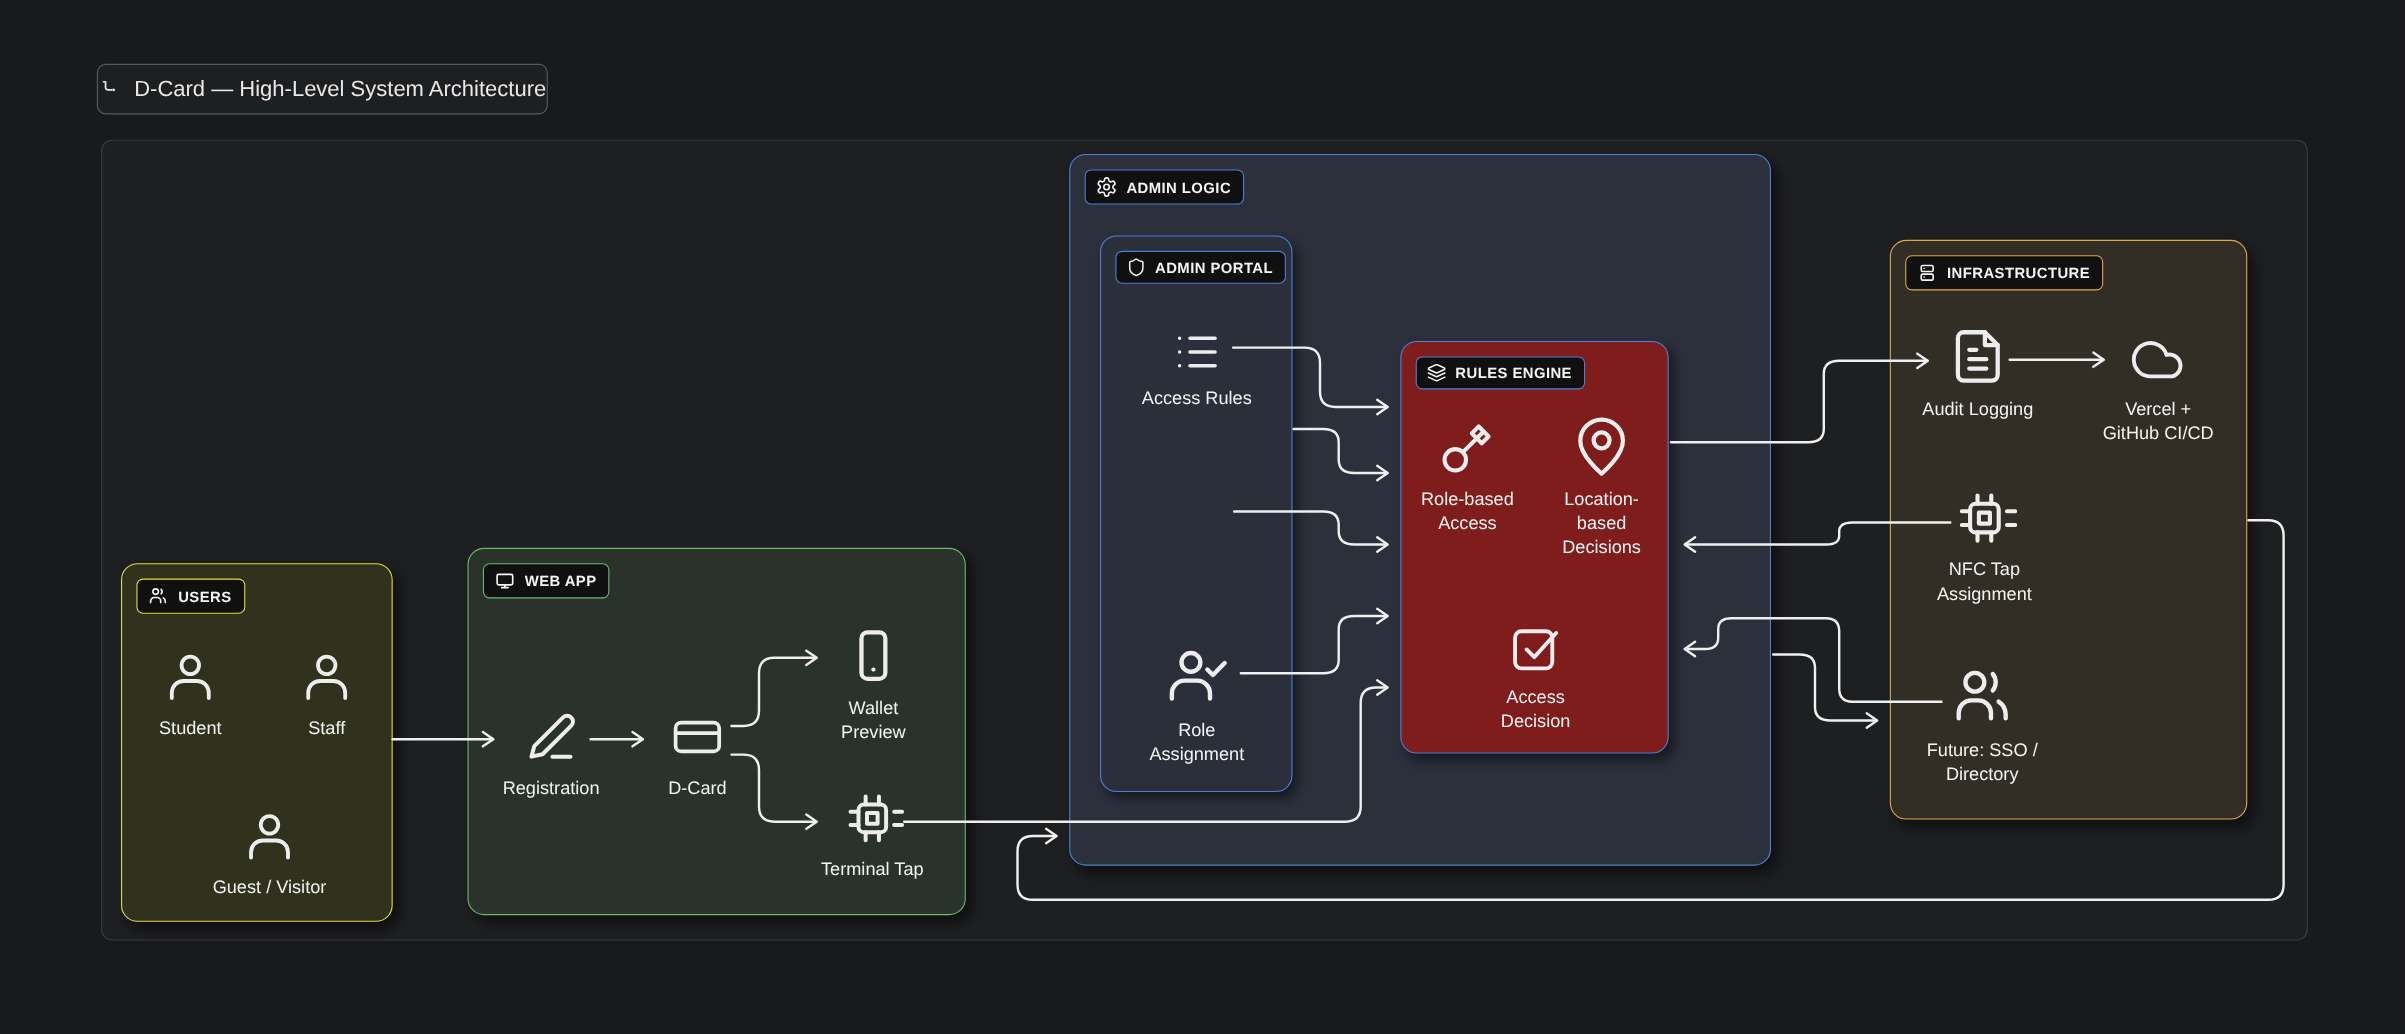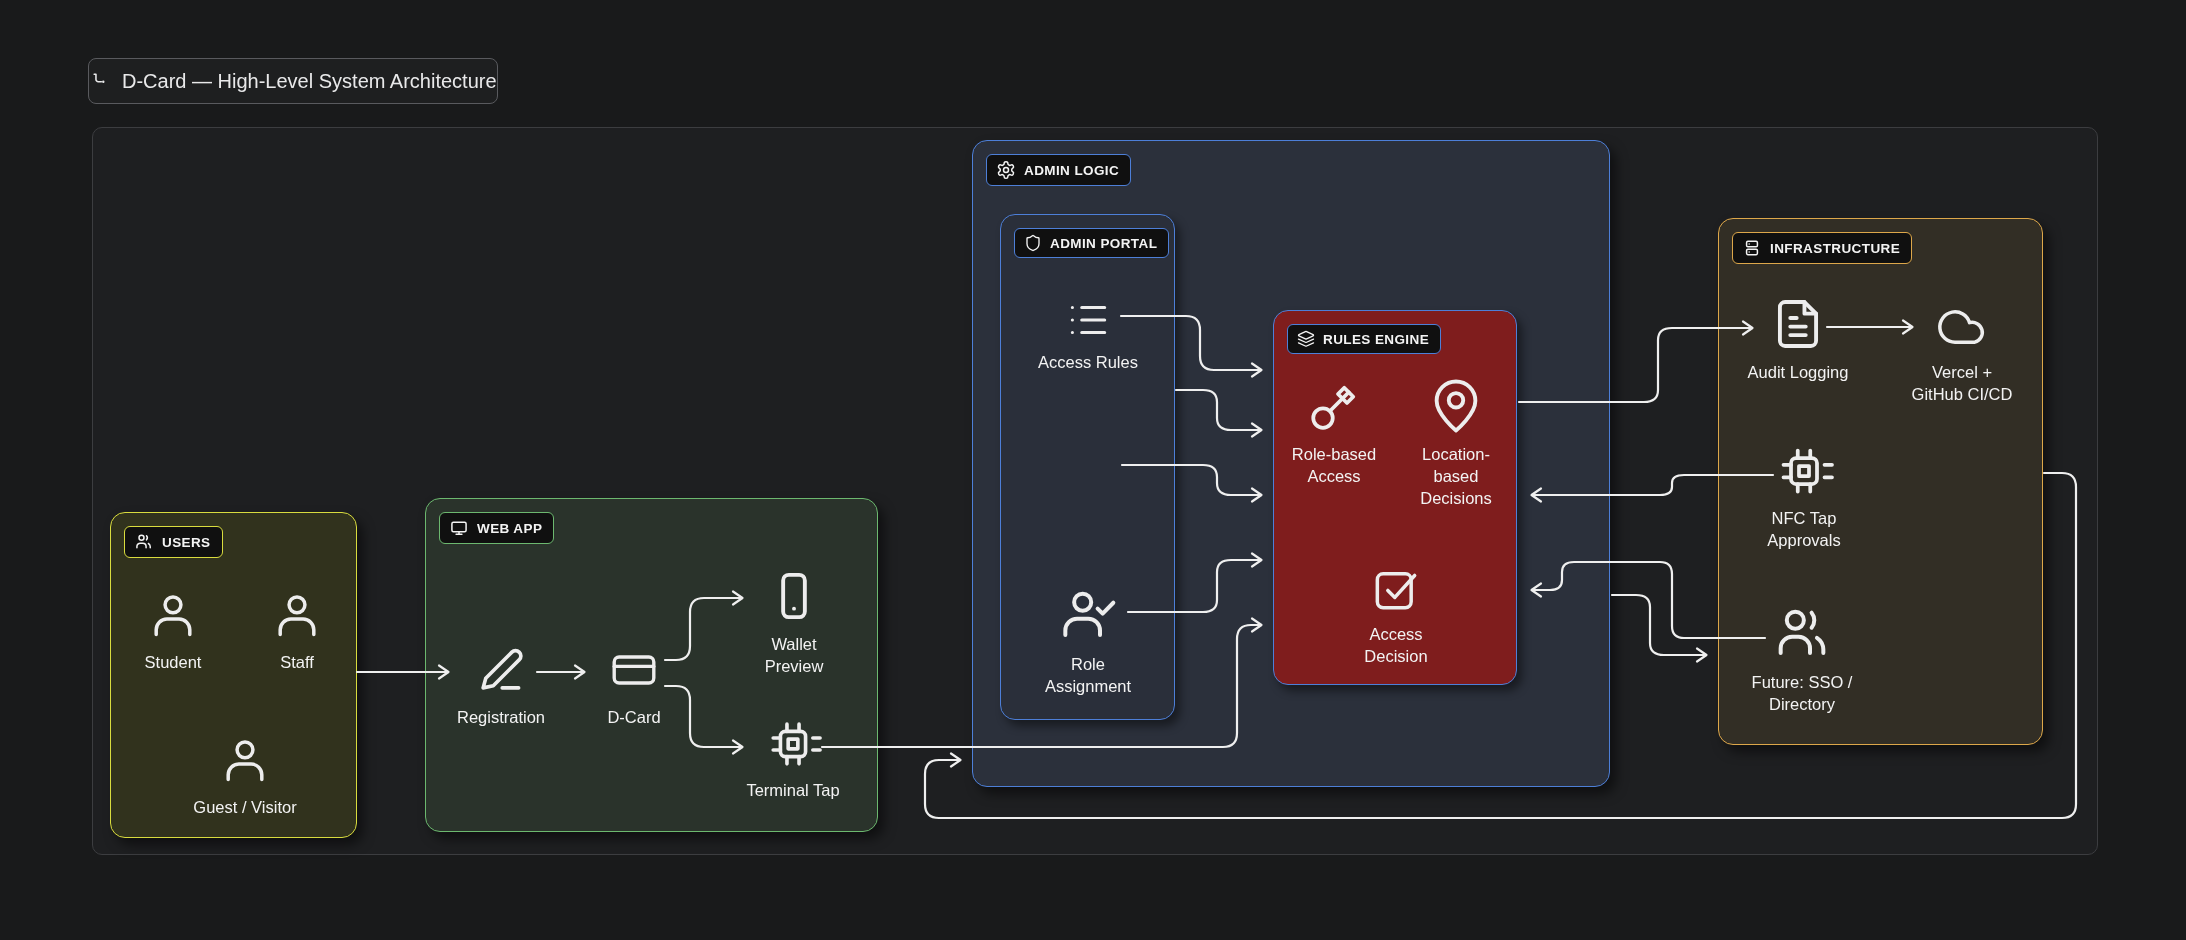--- a/index.html
+++ b/index.html
@@ -290,21 +290,21 @@
     </div>
     <div class="node" style="left:30px; top:222px; width:110px;">
       <span class="ic">
         <svg width="60" height="60" viewBox="0 0 24 24" fill="none" stroke="currentColor" stroke-width="1.5" stroke-linecap="round" stroke-linejoin="round">
           <rect x="6.8" y="6.8" width="10.4" height="10.4" rx="2"></rect>
             <rect x="10" y="10" width="4" height="4"></rect>
           <path d="M9.5 6.8v-3M14.5 6.8v-3M9.5 20.2v-3M14.5 20.2v-3M6.8 9.5h-3M6.8 14.5h-3M20.2 9.5h3M20.2 14.5h3"></path>
         </svg>
       </span>
       <span class="lbl">NFC Tap
-Approvals</span>
+Assignment</span>
     </div>
     <div class="node" style="left:23px; top:382px; width:120px;">
       <span class="ic">
         <svg width="64" height="64" viewBox="0 0 24 24" fill="none" stroke="currentColor" stroke-width="1.5" stroke-linecap="round" stroke-linejoin="round">
           <circle cx="9.5" cy="7.2" r="3.2"></circle>
             <path d="M4 19.5v-1.8a4.3 4.3 0 0 1 4.3-4.3h2.4a4.3 4.3 0 0 1 4.3 4.3v1.8"></path>
           <path d="M15.6 4.4a4.4 4.4 0 0 1 0 5.6"></path>
             <path d="M17.6 13.8a5.4 5.4 0 0 1 2.4 4.4v1.3"></path>
         </svg>
       </span>

